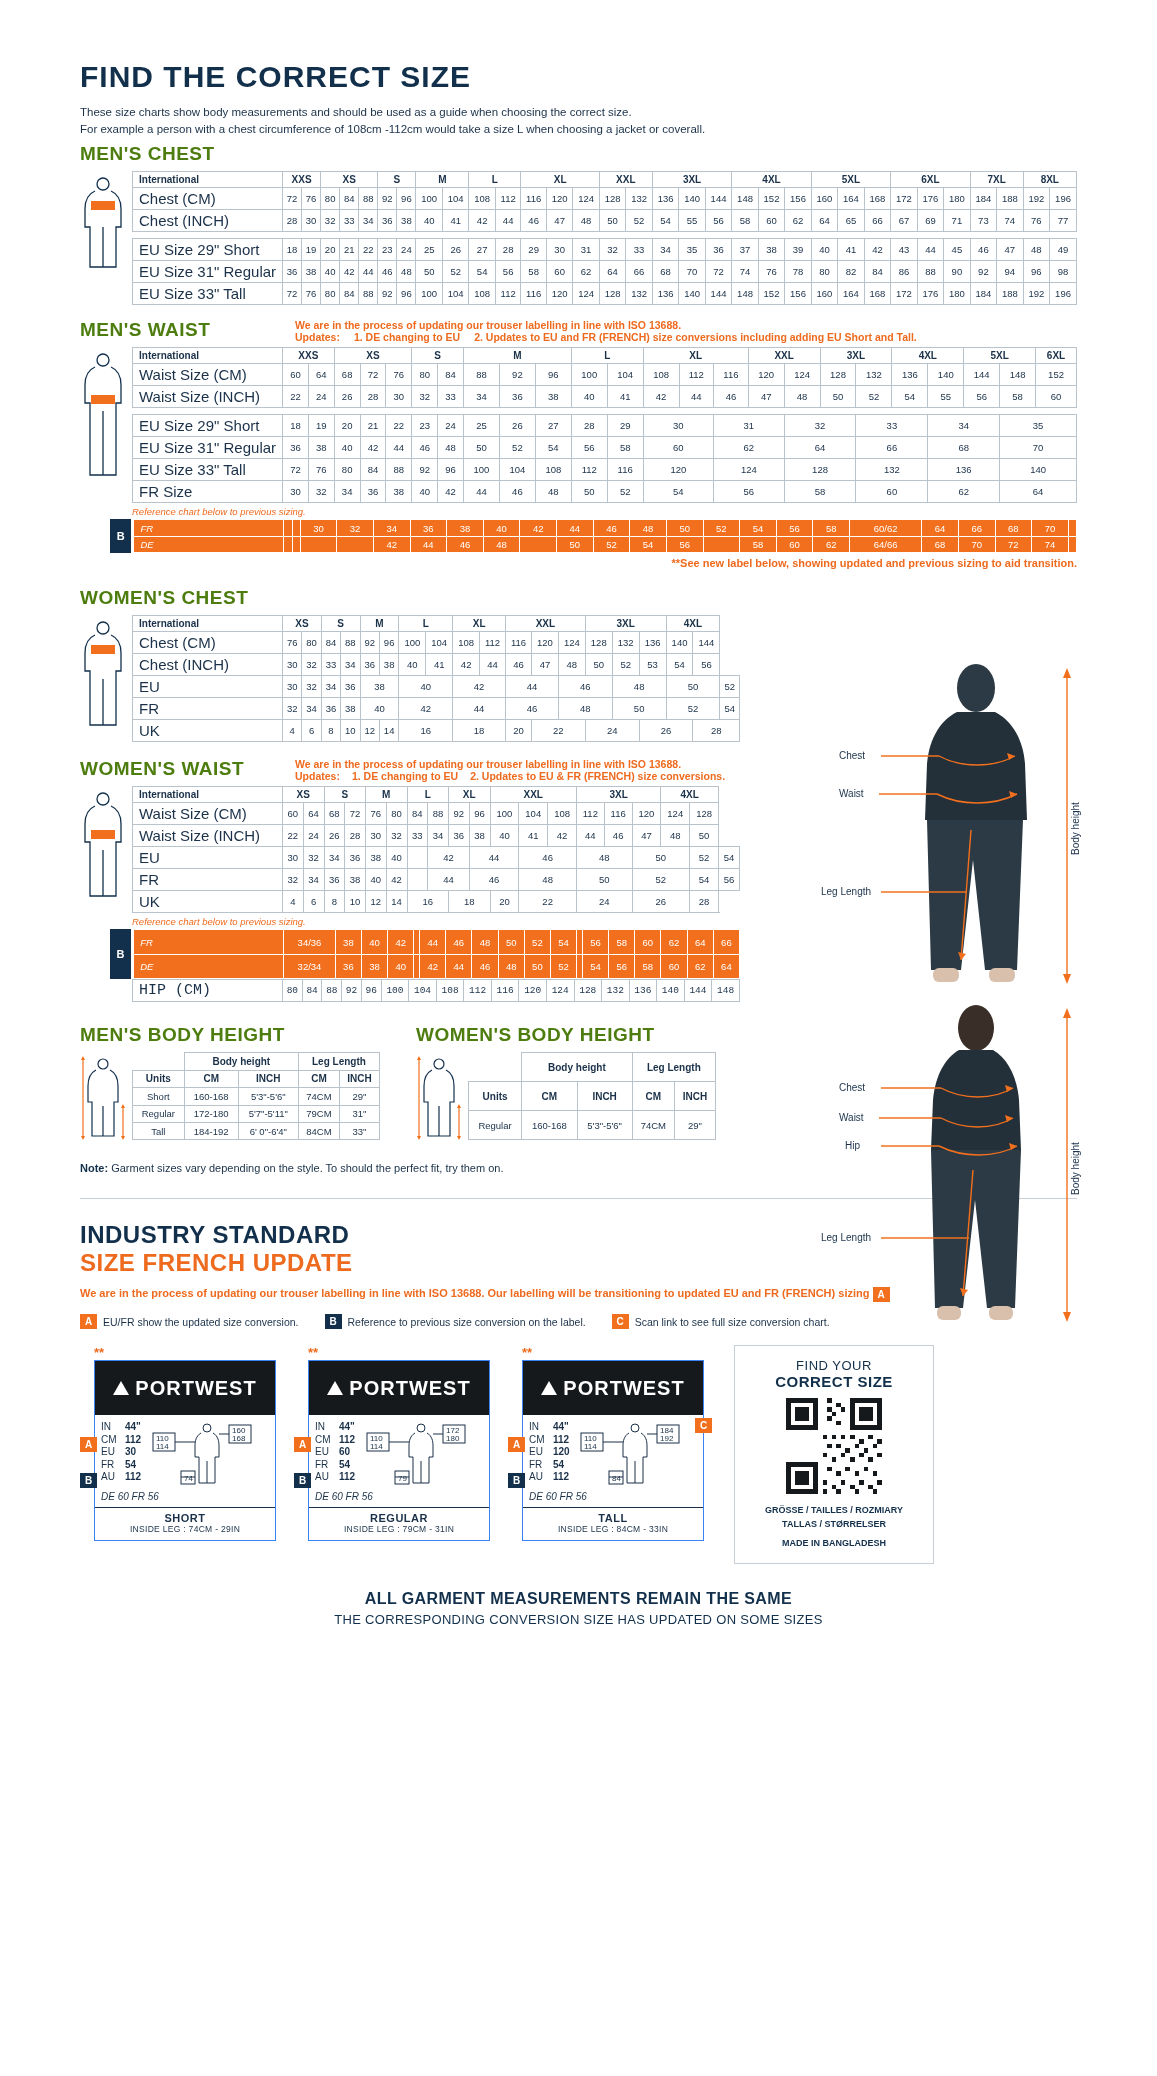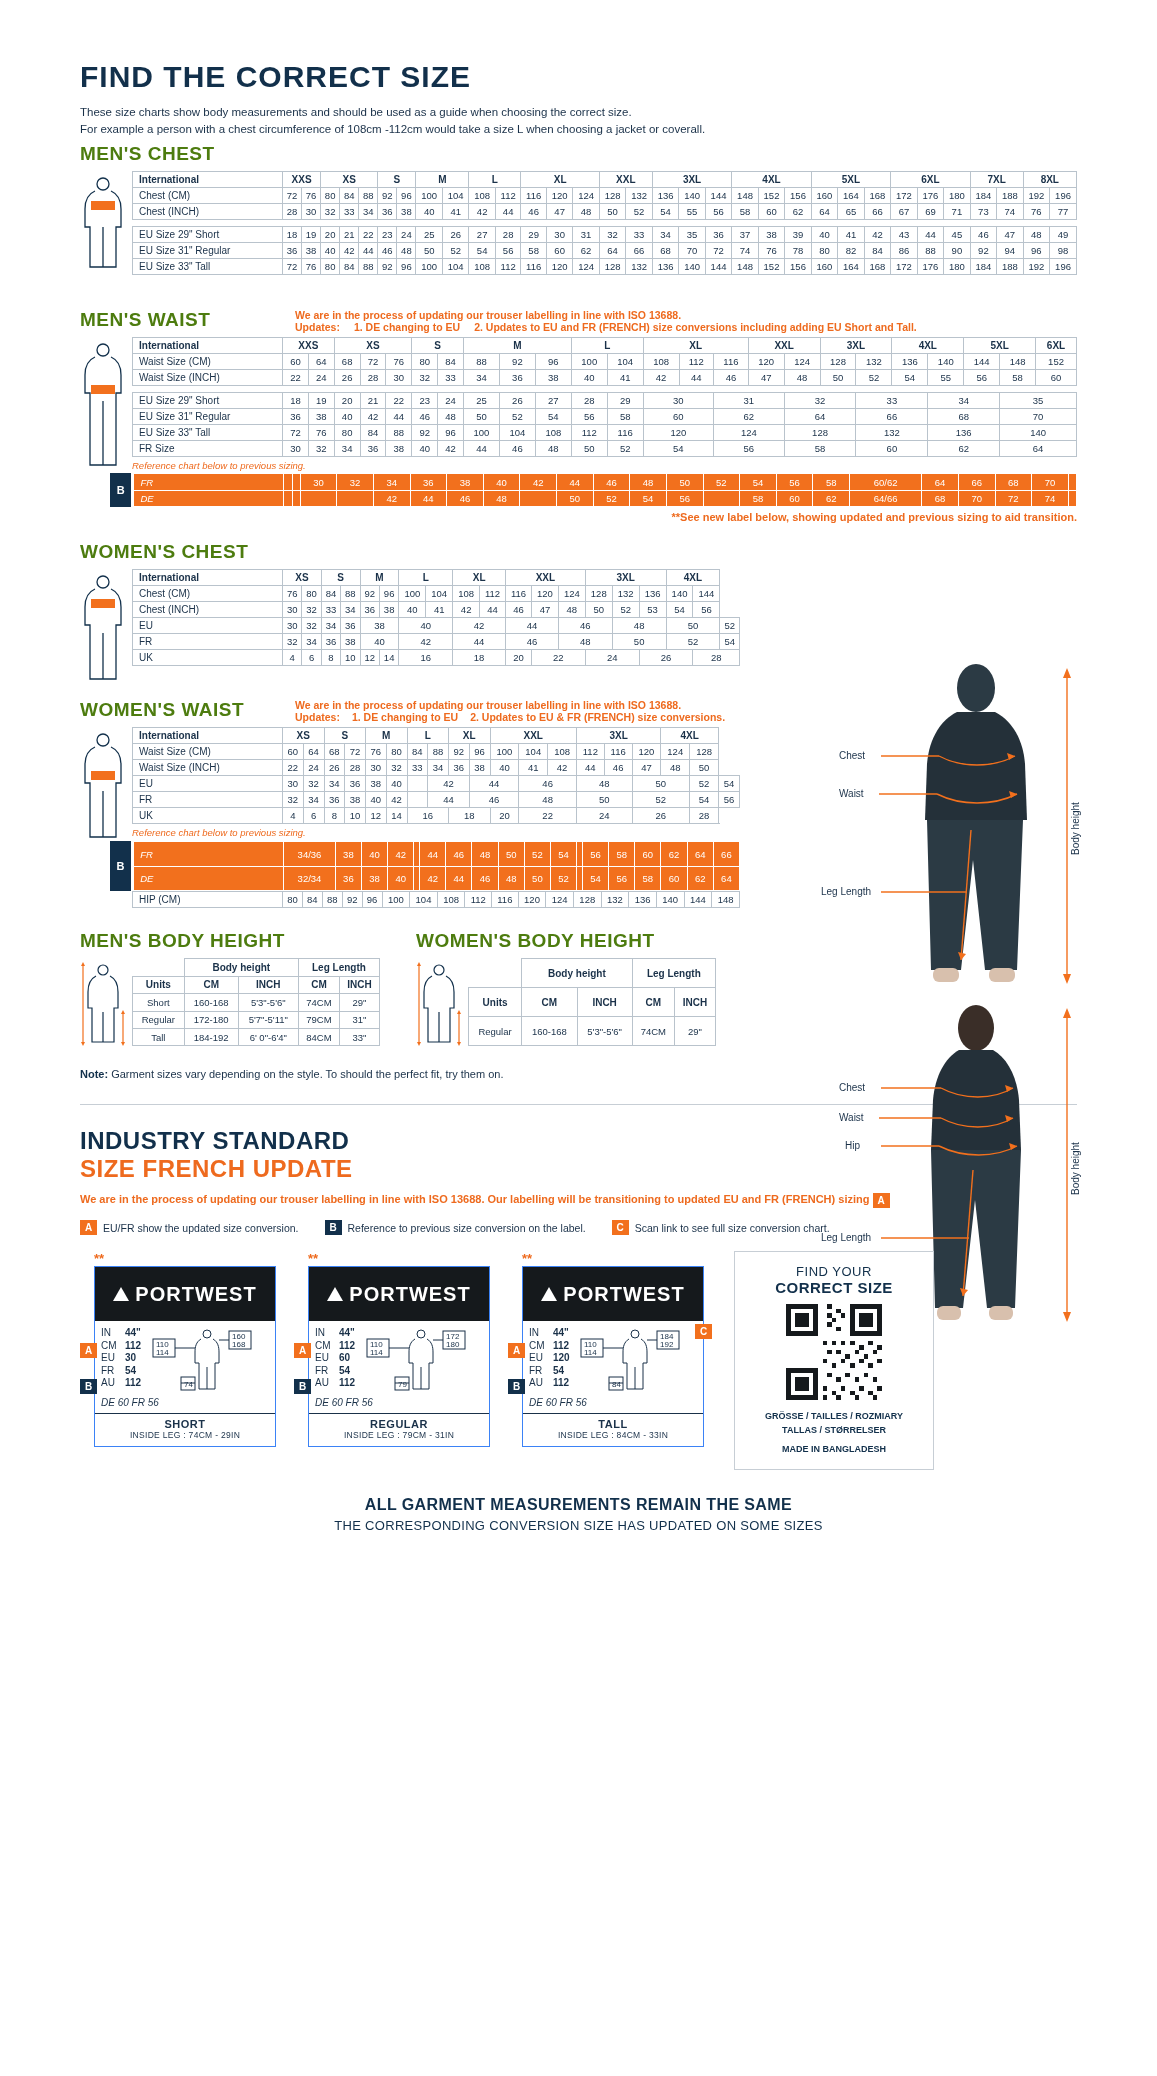--- a/index.html
+++ b/index.html
@@ -41,21 +41,21 @@
     padding: 2px 1px;
     height: 15px;
     color: #1a3149;
     font-weight: normal;
     white-space: nowrap;
   }
   table.sz td.lbl {
     text-align: left;
     padding-left: 6px;
     width: 150px;
-    font-size: 10px;
+    font-size: 15px;
   }
   table.sz tr.head td { font-weight: bold; font-size: 10px; }
   tr.spacer td { border: none; height: 7px; padding: 0; }
 
   .note-orange {
     color: #ee6a1e;
     font-size: 10.5px;
     font-weight: bold;
     margin: 5px 0 4px 0;
   }
@@ -362,21 +362,21 @@
                 <td>196</td>
             </tr>
           </tbody>
         </table>
       </div>
     </div>
   </div>
 
   <div class="section" style="margin-top:14px;">
     <div style="display:flex; align-items:flex-end;">
-      <h2 class="section-title" style="width:215px;margin-top:20px;">MEN'S WAIST</h2>
+      <h2 class="section-title" style="width:215px;">MEN'S WAIST</h2>
       <div class="note-orange" style="flex:1; margin:0 0 4px 0;">
         <div>We are in the process of updating our trouser labelling in line with ISO 13688.</div>
         <div style="display:flex; gap:14px;">
           <span>Updates:</span>
           <span>1. DE changing to EU</span>
           <span>2. Updates to EU and FR (FRENCH) size conversions including adding EU Short and Tall.</span>
         </div>
       </div>
     </div>
     <div class="sec-row">
@@ -914,21 +914,21 @@
               <td>54</td>
               <td>56</td>
               <td>58</td>
               <td>60</td>
               <td>62</td>
               <td>64</td>
           </tr>
         </tbody>
       </table>
     </div>
-    <div style="margin-left:52px; width:608px;">
+    <div style="margin-left:52px; width:608px;font-family:Liberation Mono, monospace;">
       <table class="sz">
         <tbody>
           <tr>
             <td class="lbl">HIP (CM)</td>
             <td>80</td>
               <td>84</td>
               <td>88</td>
               <td>92</td>
               <td>96</td>
               <td>100</td>

